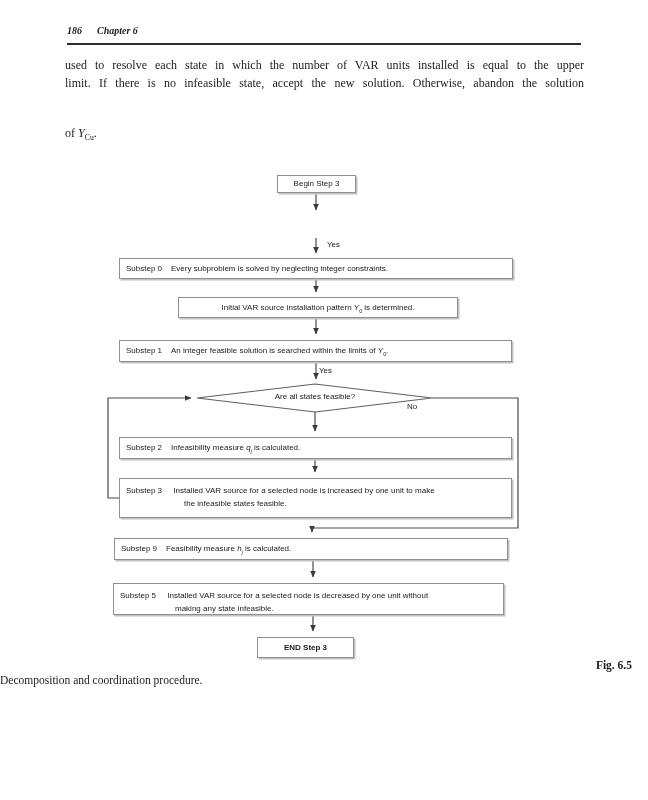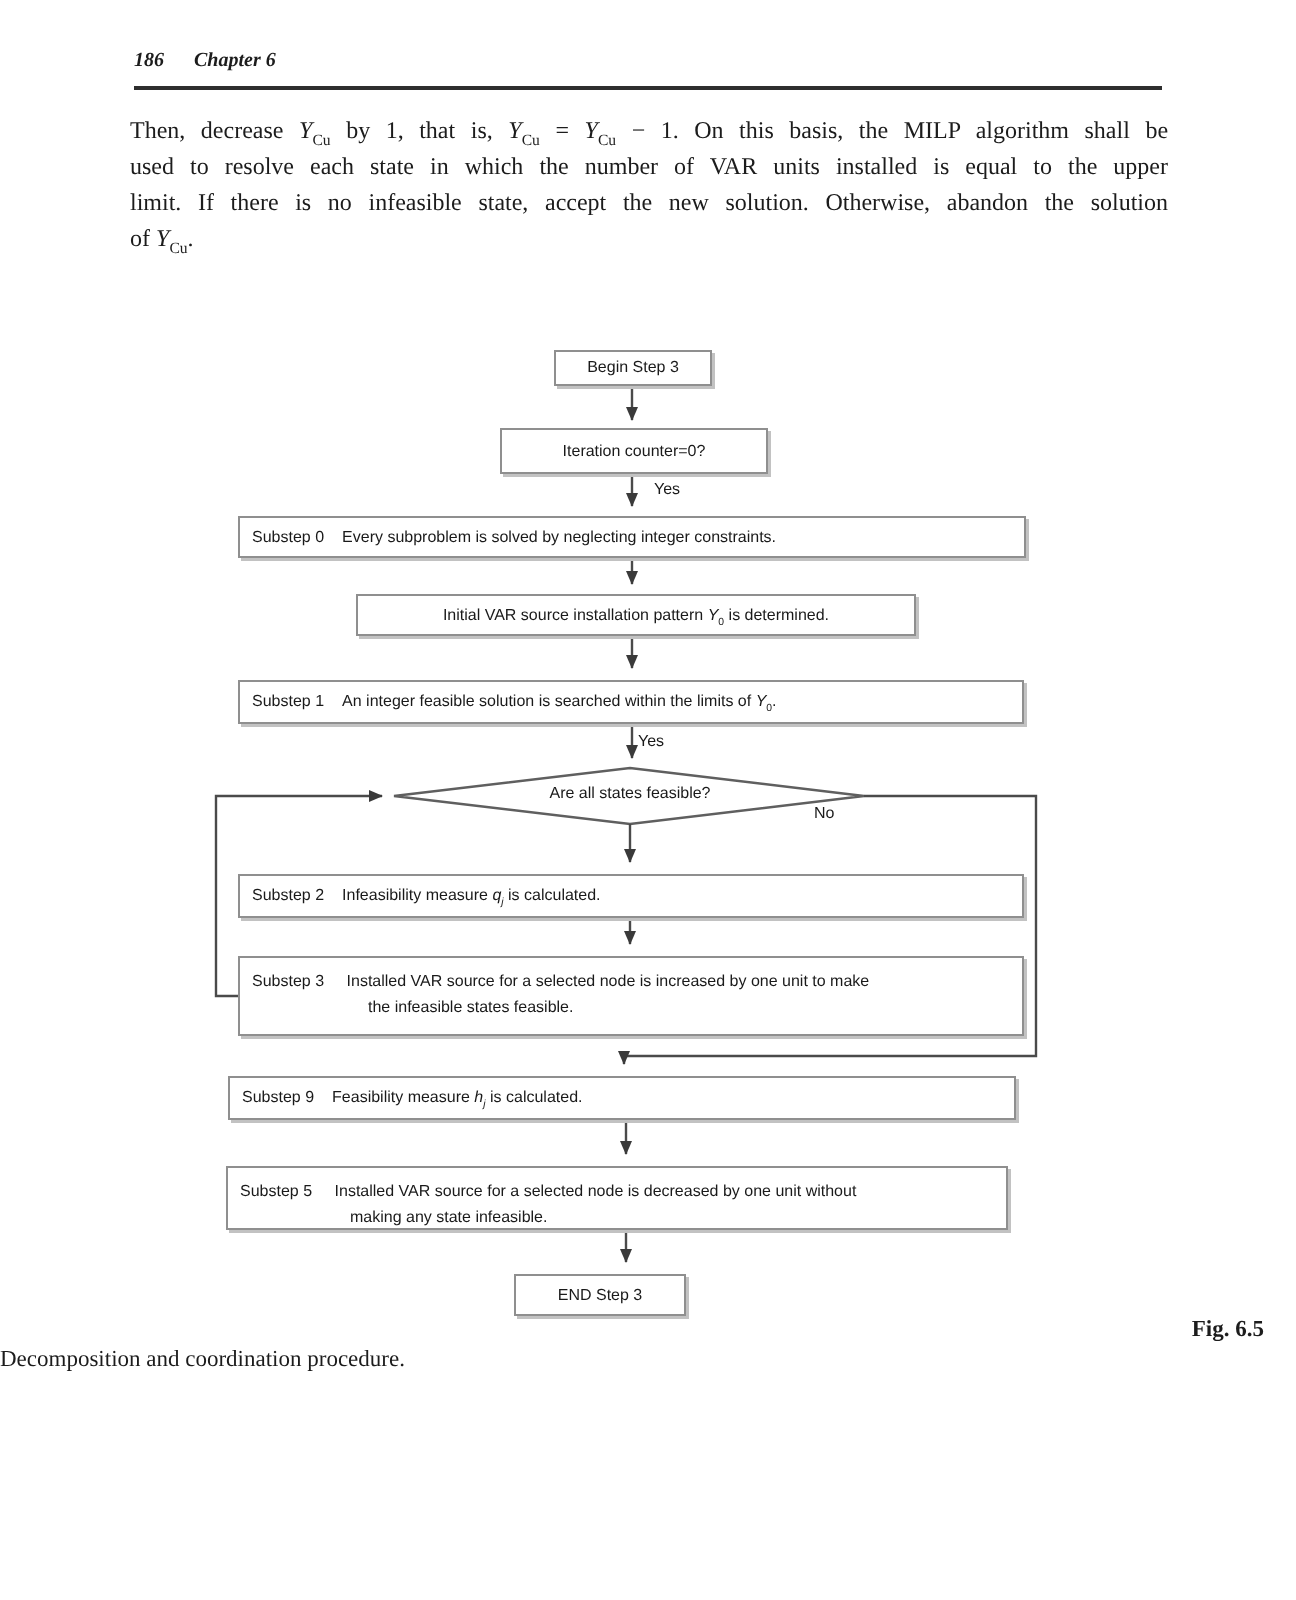--- a/index.html
+++ b/index.html
@@ -7,21 +7,21 @@
     position:relative; width:648px; height:800px; background:#ffffff;
     font-family:"Liberation Serif", serif; color:#1c1c1c; overflow:hidden;
   }
   
   .hdr { position:absolute; left:67px; top:25px; font-size:10px; font-weight:bold; font-style:italic; }
   .hdr .num { margin-right:15px; }
   .rule { position:absolute; left:67px; top:43px; width:514px; height:2px; background:#2e2e2e; }
   
   .para { position:absolute; left:65px; top:56px; width:519px; font-size:12px; line-height:18px; }
   .pline { text-align:justify; text-align-last:justify; height:18px; overflow:hidden; }
-  .pline.last { text-align-last:left; }
+  .pline.last { text-align-last:left;margin-top:32px; }
   sub { font-size:0.65em; line-height:0; }
   
   .fc { position:absolute; left:0; top:0; width:648px; height:800px; }
   .fc svg { position:absolute; left:0; top:0; pointer-events:none; }
   .fbox {
     position:absolute; box-sizing:border-box; background:#ffffff;
     border:1px solid #8f8f8f; box-shadow:1.5px 1.5px 0 #c2c2c2;
     font-family:"Liberation Sans", sans-serif; font-size:8px; color:#1a1a1a;
     display:flex; align-items:center; line-height:10px;
   }
@@ -40,21 +40,20 @@
 <body>
 
 <div class="page">
 
   <div class="hdr">
     <span class="num">186</span><span>Chapter 6</span>
   </div>
   <div class="rule"></div>
 
   <div class="para">
-    <div class="pline"><span>Then, decrease </span><span style="font-style: italic;">Y</span><sub>Cu</sub><span> by 1, that is, </span><span style="font-style: italic;">Y</span><sub>Cu</sub><span> = </span><span style="font-style: italic;">Y</span><sub>Cu</sub><span> − 1. On this basis, the MILP algorithm shall be</span></div>
     <div class="pline"><span>used to resolve each state in which the number of VAR units installed is equal to the upper</span></div>
     <div class="pline"><span>limit. If there is no infeasible state, accept the new solution. Otherwise, abandon the solution</span></div>
     <div class="pline last"><span>of </span><span style="font-style: italic;">Y</span><sub>Cu</sub><span>.</span></div>
   </div>
 
   <div class="fc">
 
     <svg width="648" height="800" viewBox="0 0 648 800">
       <defs>
         <marker id="ah" viewBox="0 0 8 8" refX="6.5" refY="3" markerWidth="8" markerHeight="8" orient="auto" markerUnits="userSpaceOnUse">
@@ -74,23 +73,20 @@
         <path d="M313,615 V631" marker-end="url(#ah)"></path>
         <path d="M119,498 H108 V398 H191" marker-end="url(#ah)"></path>
         <path d="M432,398 H518 V528 H312 V532" marker-end="url(#ah)"></path>
       </g>
     </svg>
 
     <div class="fbox center" style="left:277px; top:175px; width:79px; height:18px;">
       <span>Begin Step 3</span>
     </div>
 
-    <div class="fbox center" style="left:250px; top:214px; width:134px; height:23px;">
-      <span>Iteration counter=0?</span>
-    </div>
 
     <div class="lbl" style="left:327px; top:240px;">Yes</div>
 
     <div class="fbox wide" style="left:119px; top:258px; width:394px; height:21px;">
       <span class="slabel">Substep 0</span>
       <span class="sdesc"><span>Every subproblem is solved by neglecting integer constraints.</span></span>
     </div>
 
     <div class="fbox center" style="left:178px; top:297px; width:280px; height:21px;">
       <span><span>Initial VAR source installation pattern </span><span style="font-style: italic;">Y</span><sub>0</sub><span> is determined.</span></span>
@@ -126,21 +122,21 @@
     </div>
 
     <div class="fbox wide two" style="left:113px; top:583px; width:391px; height:32px;">
       <div>
         <span class="slabel">Substep 5</span>
         <span class="sdesc"><span>Installed VAR source for a selected node is decreased by one unit without</span></span>
       </div>
       <div style="margin-left:55px;"><span>making any state infeasible.</span></div>
     </div>
 
-    <div class="fbox center" style="left:257px; top:637px; width:86px; height:21px;">
+    <div class="fbox center" style="left:257px; top:637px; width:97px; height:21px;font-weight:bold;">
       <span>END Step 3</span>
     </div>
 
     <div class="capnum">Fig. 6.5</div>
     <div class="captext">Decomposition and coordination procedure.</div>
   </div>
 
 </div>
 
 </body></html>

